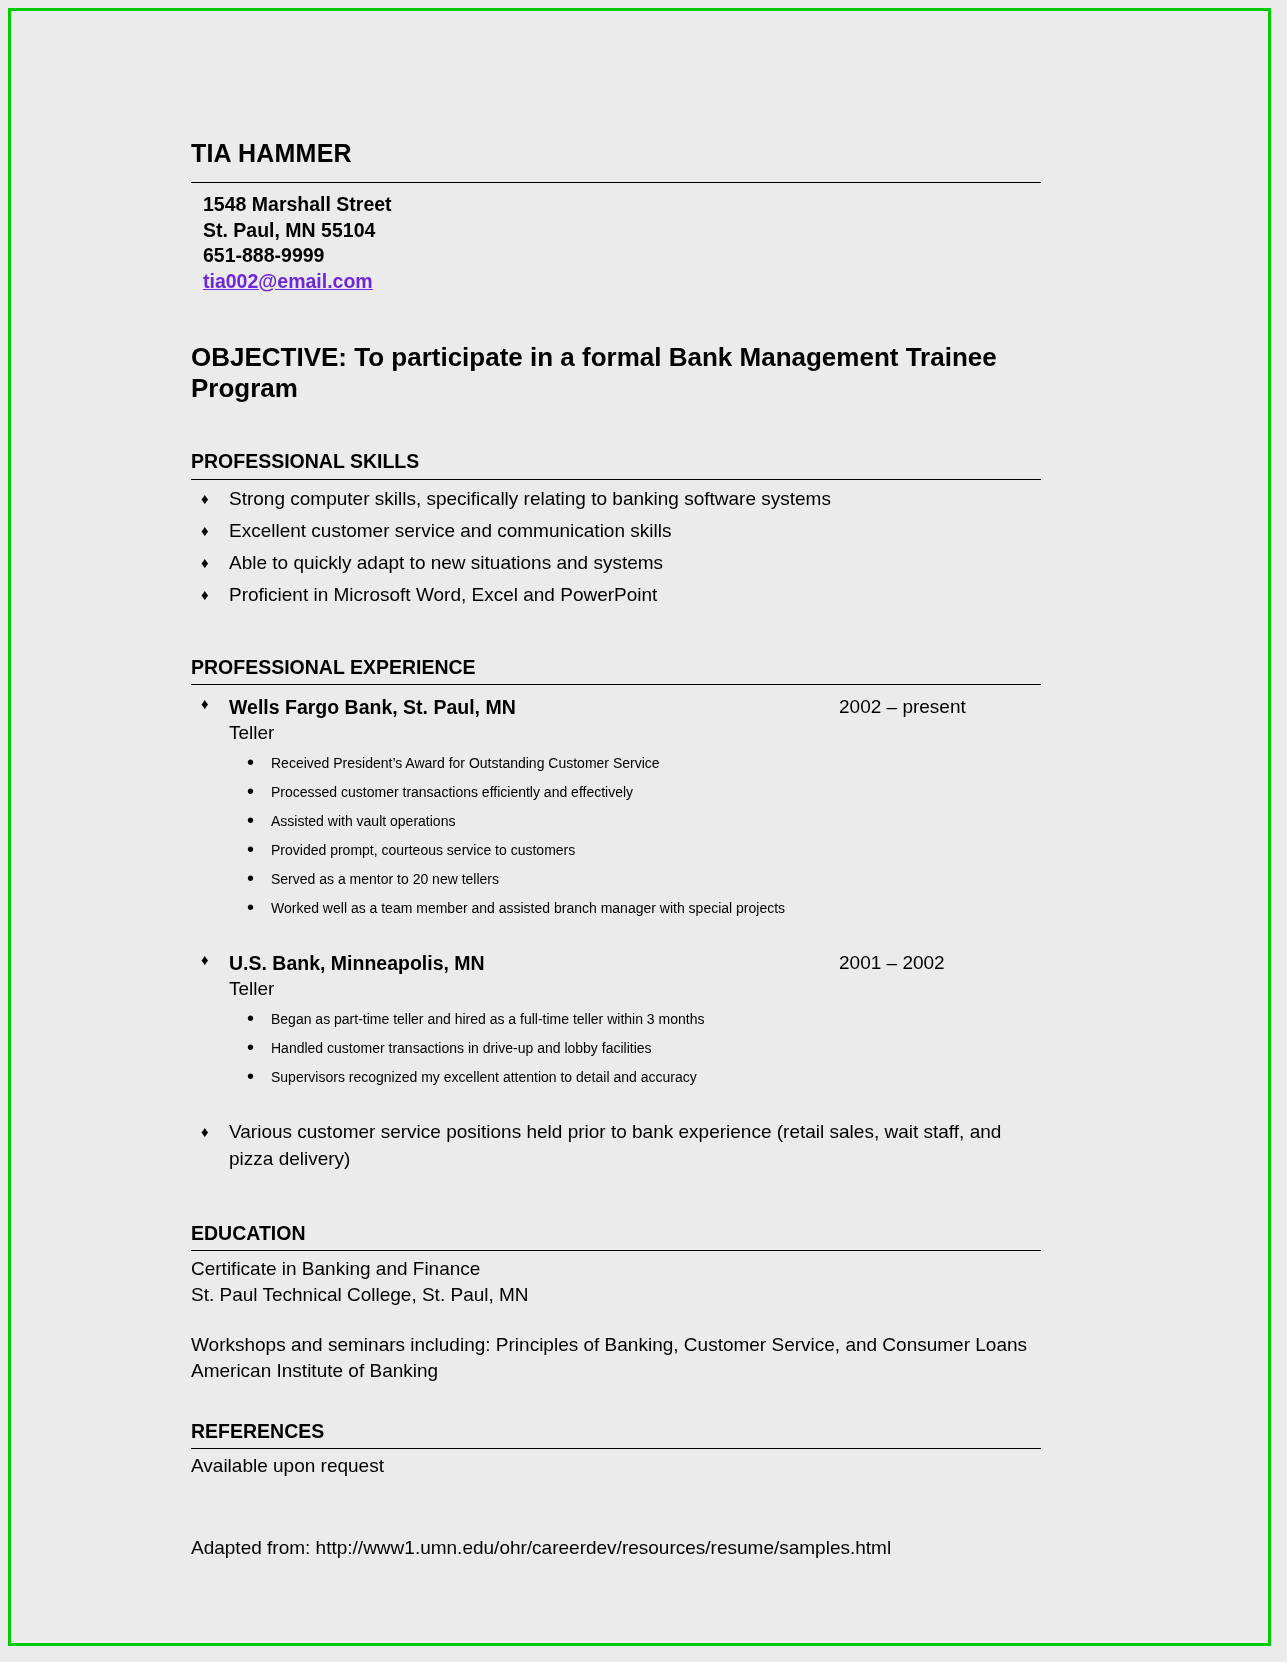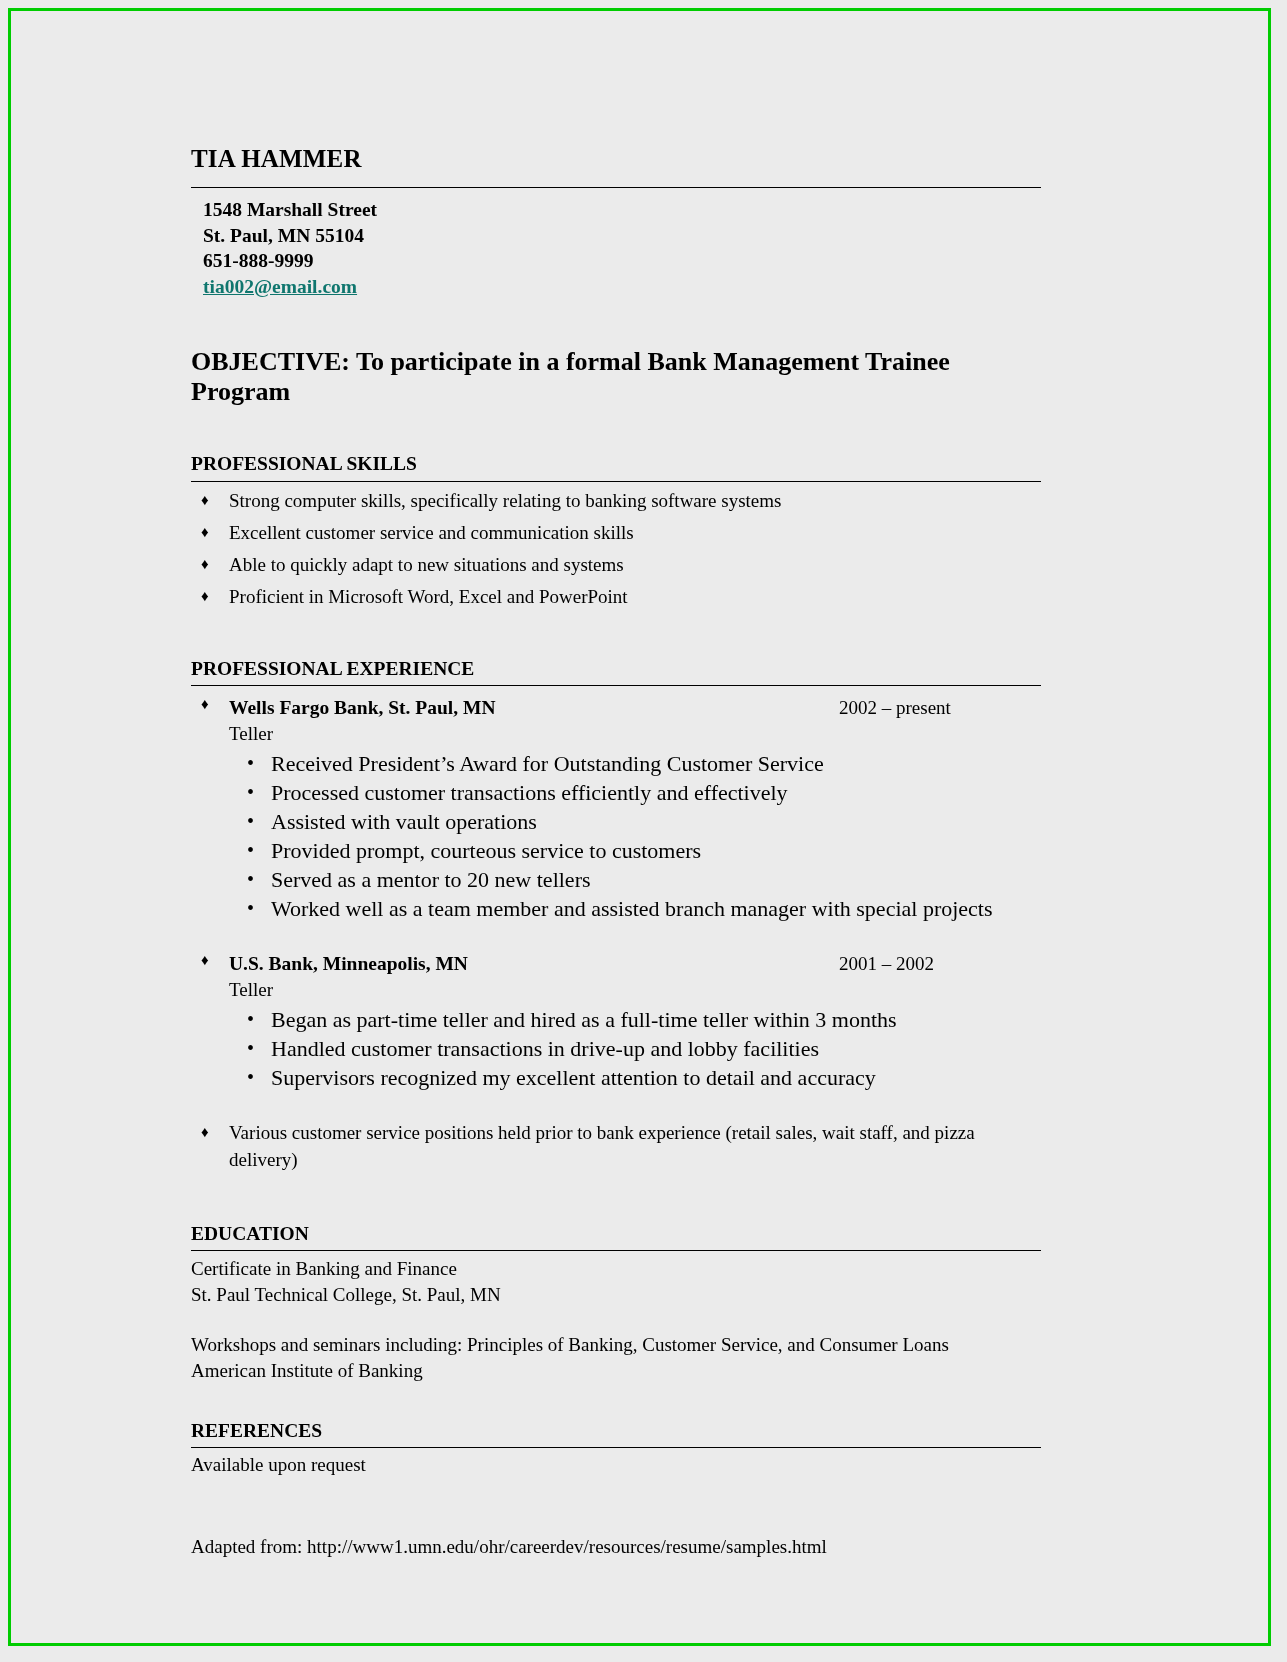--- a/index.html
+++ b/index.html
@@ -20,45 +20,44 @@
     top: 8px;
     width: 1263px;
     height: 1638px;
     border: 3px solid #00cc00;
     box-sizing: border-box;
     background: #ebebeb;
   }
   #resume {
     position: absolute;
     left: 180px;
-    top: 134px;
+    top: 128px;
     width: 850px;
     box-sizing: border-box;
-    font-family: Liberation Serif, serif;
   }
   .name {
     font-size: 25px;
     font-weight: bold;
     letter-spacing: 0.2px;
     padding-bottom: 14px;
   }
   .rule {
     border-bottom: 1.5px solid #000;
     height: 0;
     margin: 0;
   }
   .contact {
     font-size: 19.5px;
     font-weight: bold;
     line-height: 25.5px;
     padding-top: 9px;
     margin-left: 12px;
   }
   .email {
-    color: #0f766e;
+    color: #6d28d9;
     text-decoration: underline;
     font-weight: bold;
     display: inline-block;
   }
   .objective {
     font-size: 26px;
     font-weight: bold;
     padding-top: 48px;
   }
   .section {
@@ -121,21 +120,21 @@
   .exp-role {
     font-size: 19px;
     line-height: 26px;
   }
   .dot-list {
     margin-top: 4px;
   }
   .dot-list li {
     position: relative;
     padding-left: 42px;
-    font-size: 22px;
+    font-size: 14px;
     line-height: 26.5px;
     margin-top: 2.5px;
   }
   .dot-list li:before {
     content: "\2022";
     position: absolute;
     left: 18px;
     top: -1px;
     font-size: 20px;
   }

